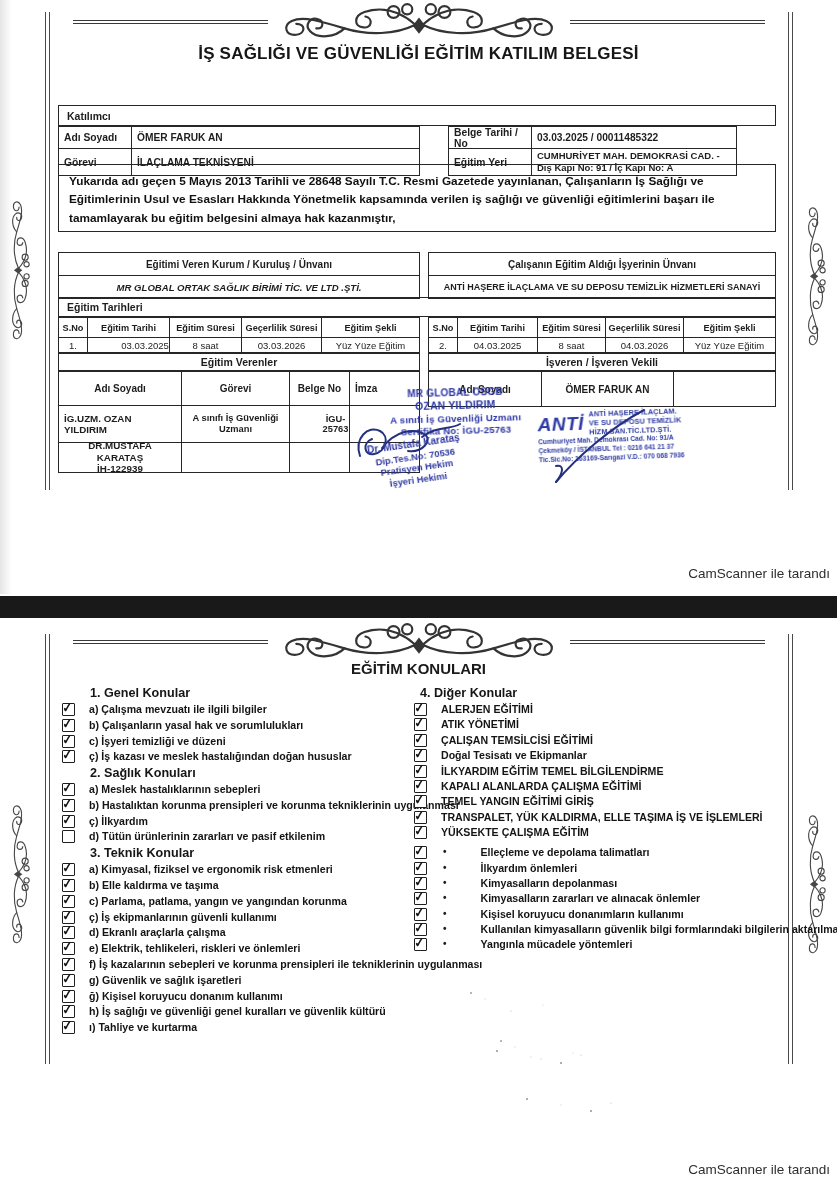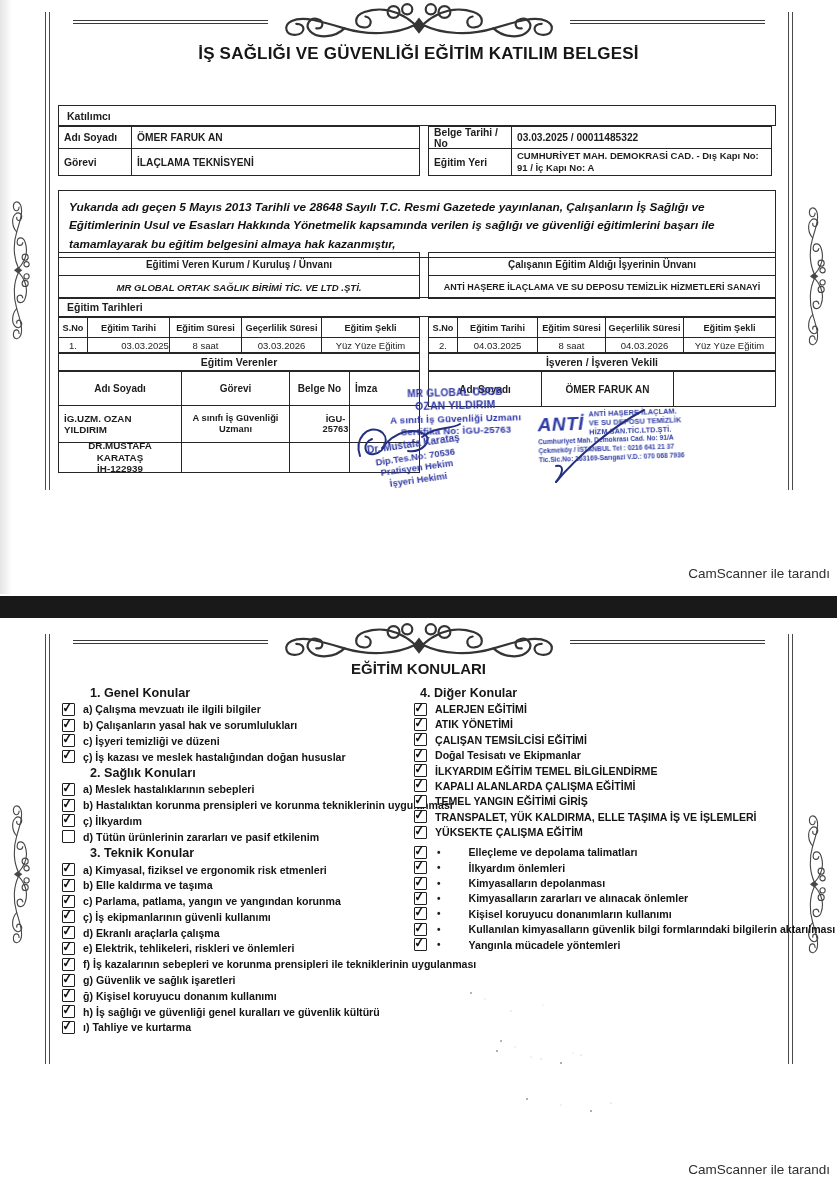--- a/index.html
+++ b/index.html
@@ -46,21 +46,21 @@
   .company-right div{font-size:7.3px;font-weight:800;line-height:1.25;letter-spacing:.1px;}
   .company-bottom div{font-size:6.7px;font-weight:600;line-height:1.3;white-space:nowrap;}
   .sig-svg path{fill:none;stroke:#23307e;stroke-width:2;stroke-linecap:round;}
   
   .camscanner{right:7px;font-size:13.5px;color:#2e2e2e;font-weight:500;}
   .black-band{left:0;width:100%;height:22px;background:#191919;}
   
   .col{box-sizing:border-box;}
   .sec-heading{font-weight:700;font-size:12.6px;color:#161616;margin:2px 0 3px 28px;}
   .col-right .sec-heading{margin-left:6px;}
-  .cb-row{display:flex;align-items:center;margin-bottom:3.2px;}
+  .cb-row{display:flex;margin-bottom:3.2px;gap:6px;}
   .col-left .cb-row{height:12.6px;}
   .col-right .cb-row{height:12.2px;}
   .cb{flex:0 0 11px;width:11px;height:11px;border:1.8px solid #1f1f1f;border-radius:1px;position:relative;margin-right:8px;background:#fff;}
   .cb.checked::after{
     content:"✓";position:absolute;left:-1px;top:-4px;font-size:13px;font-weight:700;color:#141414;transform:rotate(-6deg);
   }
   .cb-label{font-size:10.6px;font-weight:600;color:#141414;white-space:nowrap;}
   .bullet{font-size:10px;font-weight:700;margin-right:28px;margin-left:2px;}
   .first-bullet{margin-top:8px;}
   
@@ -118,32 +118,32 @@
   <div class="trow" style="height:21px;">
     <div class="tcell lab" style="width:72px;">Adı Soyadı</div>
     <div class="tcell val" style="flex:1;">ÖMER FARUK  AN</div>
   </div>
   <div class="trow" style="height:27px;">
     <div class="tcell lab" style="width:72px;">Görevi</div>
     <div class="tcell val" style="flex:1;">İLAÇLAMA TEKNİSYENİ</div>
   </div>
 </div>
 
-<div class="abs tbl" style="left:428px;top:126px;width:344px;">
+<div class="abs tbl" style="left:448px;top:126px;width:289px;">
   <div class="trow" style="height:21px;">
     <div class="tcell lab" style="width:82px;">Belge Tarihi / No</div>
     <div class="tcell val" style="flex:1;">03.03.2025 / 00011485322</div>
   </div>
   <div class="trow" style="height:27px;">
     <div class="tcell lab" style="width:82px;">Eğitim Yeri</div>
     <div class="tcell val" style="flex:1;font-size:9.5px;line-height:1.25;padding:1px 5px;">CUMHURİYET MAH. DEMOKRASİ CAD. - Dış Kapı No: 91 / İç Kapı No: A</div>
   </div>
 </div>
 
-<div class="abs statement" style="left:58px;top:190px;width:718px;height:68px;font-style:italic;">Yukarıda adı geçen 5 Mayıs 2013 Tarihli ve 28648 Sayılı T.C. Resmi Gazetede yayınlanan, Çalışanların İş Sağlığı ve Eğitimlerinin Usul ve Esasları Hakkında Yönetmelik kapsamında verilen iş sağlığı ve güvenliği eğitimlerini başarı ile tamamlayarak bu eğitim belgesini almaya hak kazanmıştır,</div>
+<div class="abs statement" style="left:58px;top:164px;width:718px;height:68px;">Yukarıda adı geçen 5 Mayıs 2013 Tarihli ve 28648 Sayılı T.C. Resmi Gazetede yayınlanan, Çalışanların İş Sağlığı ve Eğitimlerinin Usul ve Esasları Hakkında Yönetmelik kapsamında verilen iş sağlığı ve güvenliği eğitimlerini başarı ile tamamlayarak bu eğitim belgesini almaya hak kazanmıştır,</div>
 
 <div class="abs tbl" style="left:58px;top:252px;width:362px;">
   <div class="trow" style="height:22px;">
     <div class="tcell ctr lab" style="flex:1;font-size:10px;">Eğitimi Veren Kurum / Kuruluş / Ünvanı</div>
   </div>
   <div class="trow" style="height:23px;">
     <div class="tcell ctr" style="flex:1;font-size:9.6px;font-weight:600;font-style:italic;">MR GLOBAL ORTAK SAĞLIK BİRİMİ  TİC. VE LTD .ŞTİ.</div>
   </div>
 </div>
 <div class="abs tbl" style="left:428px;top:252px;width:348px;">

